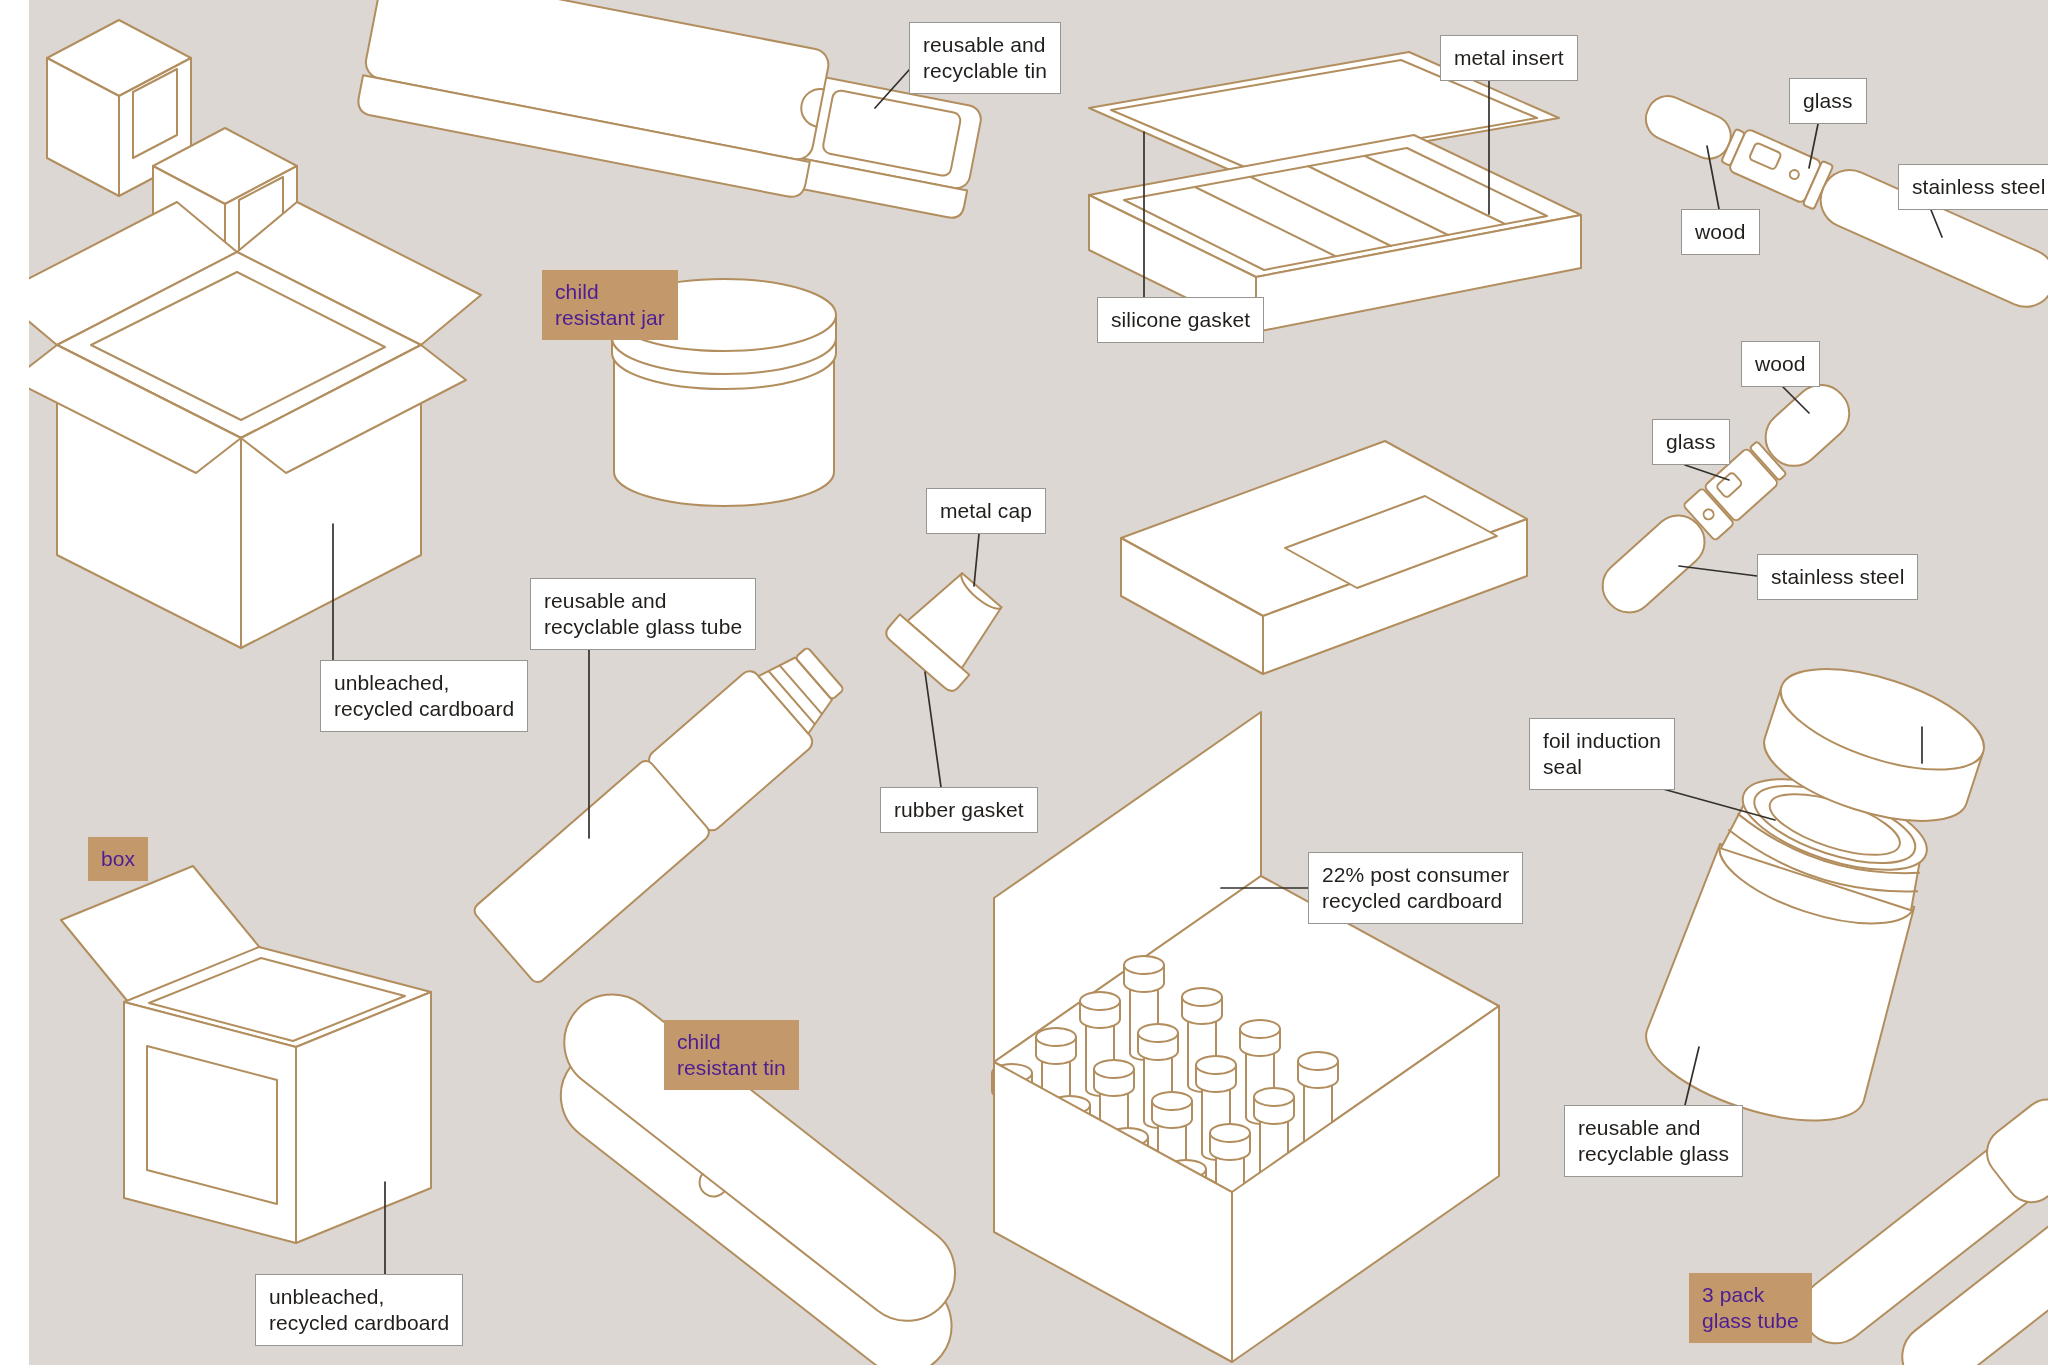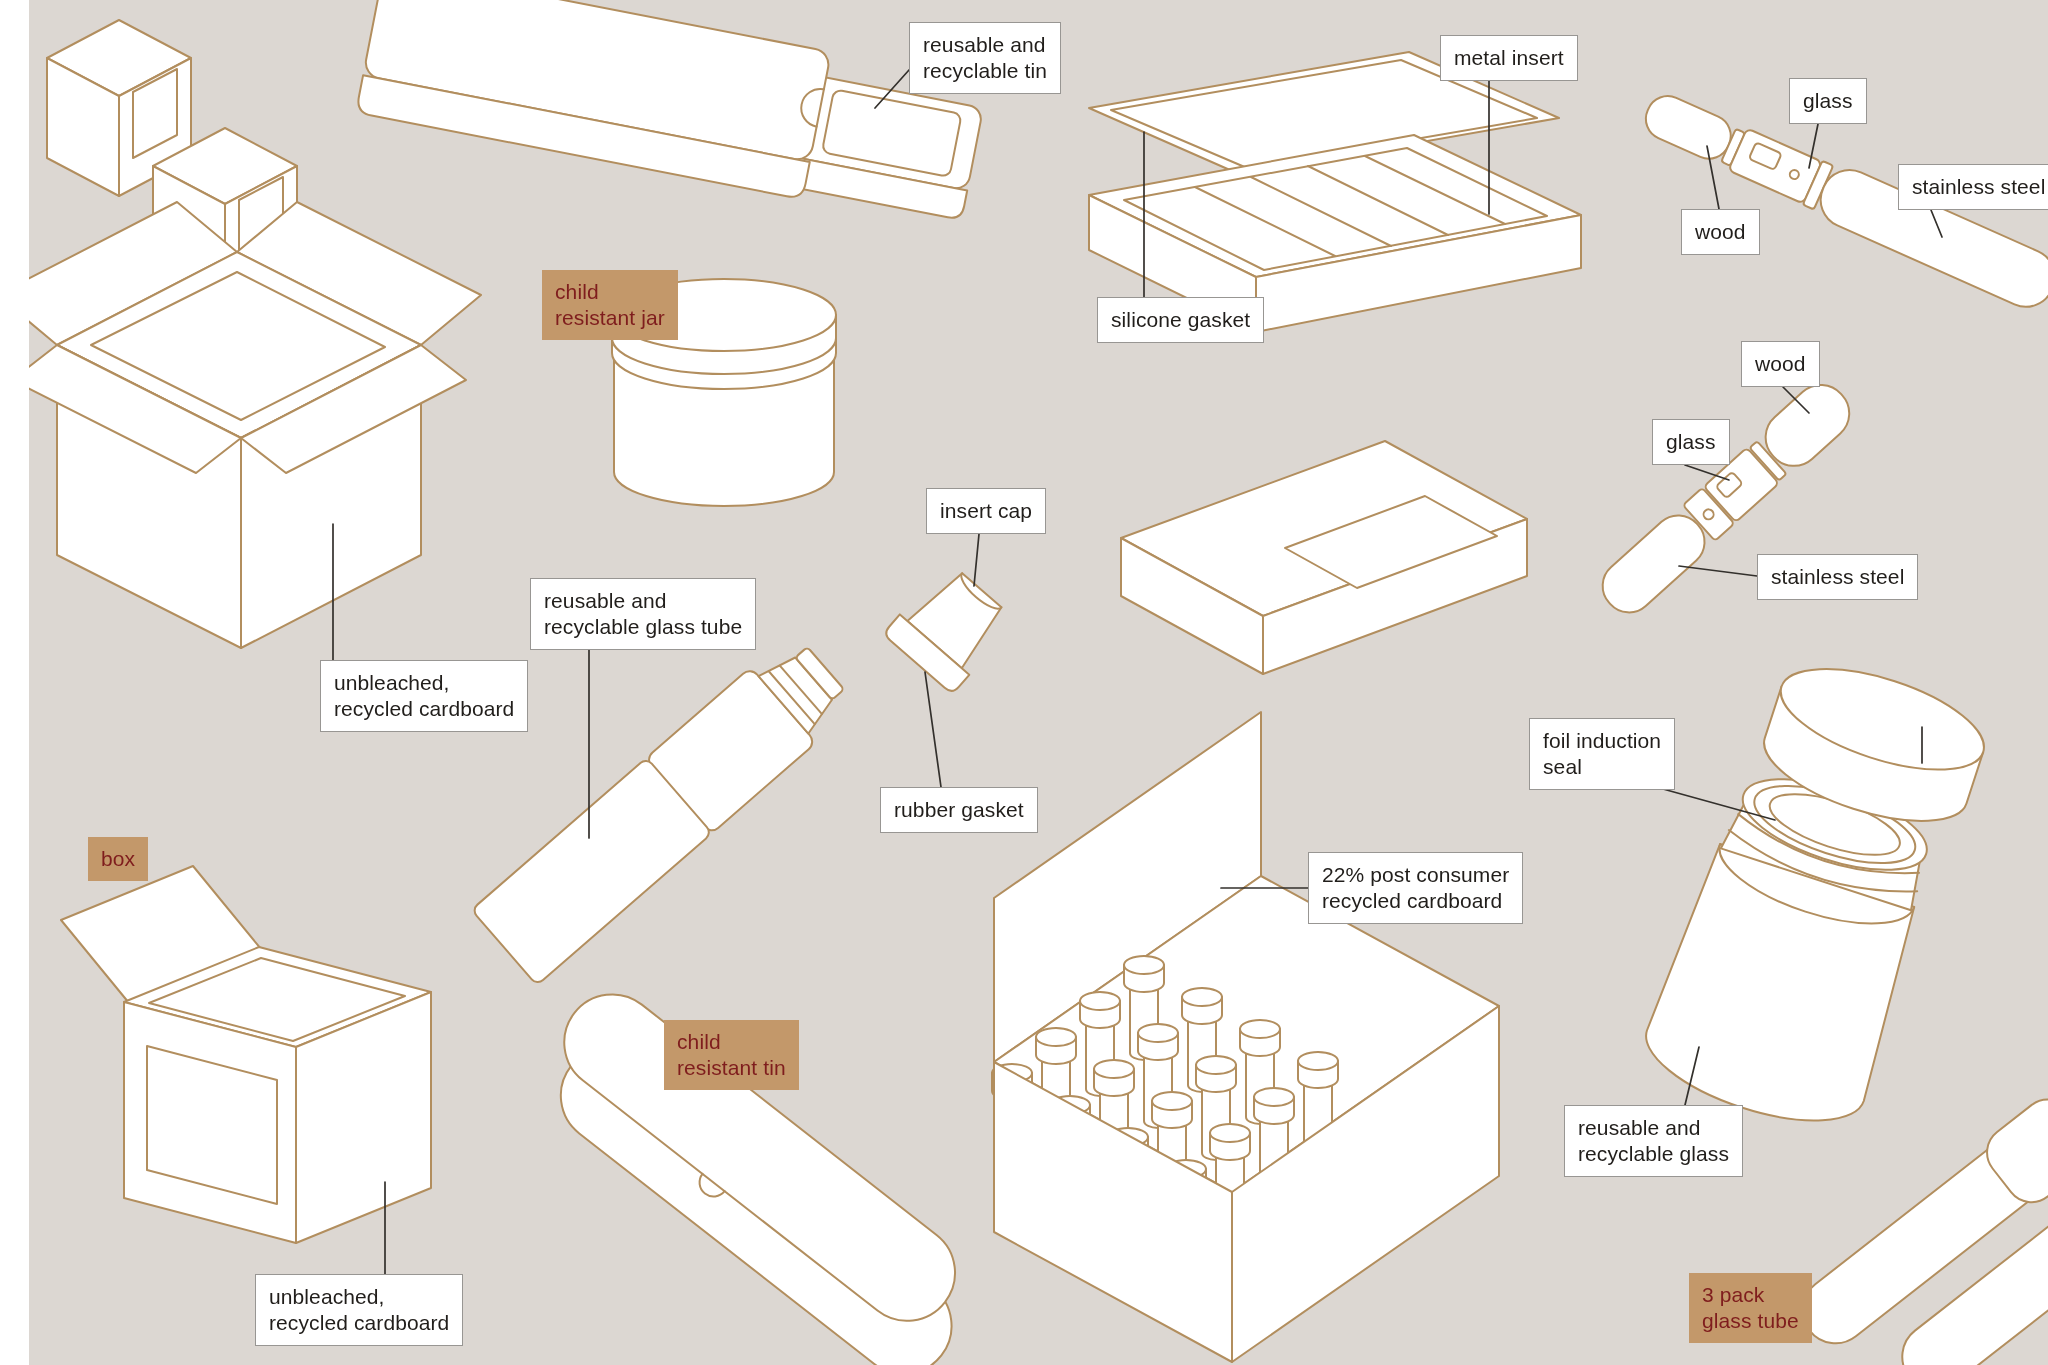--- a/index.html
+++ b/index.html
@@ -16,21 +16,21 @@
     stroke-linejoin:round; stroke-linecap:round;
   }
   #art .f { fill:#ffffff; }
   #art #leaders path { stroke:#33302c; stroke-width:1.7; }
   .label {
     position:absolute; padding:9px 13px;
     font-size:21px; line-height:1.24; color:#211e1b;
     white-space:pre-line; letter-spacing:.1px;
   }
   .label.white { background:#ffffff; border:1px solid rgba(50,45,40,.5); }
-  .label.tan   { background:#c3986a; border:none; color:#7f1d1d; }
+  .label.tan   { background:#c3986a; border:none; color:#4c1d95; }
 </style>
 </head>
 <body>
 
 <div id="canvas">
 
   <svg id="art" width="2048" height="1365" viewBox="0 0 2048 1365">
     <defs>
       <g id="tube">
         <path class="f" d="M -14,24 L -14,88 A 14 7 0 0 0 14,88 L 14,24 Z"></path>
@@ -218,21 +218,21 @@
 recyclable tin</div>
   <div class="label white" style="left:1411px;top:35px">metal insert</div>
   <div class="label white" style="left:1760px;top:78px">glass</div>
   <div class="label white" style="left:1869px;top:164px">stainless steel</div>
   <div class="label white" style="left:1652px;top:209px">wood</div>
   <div class="label white" style="left:1068px;top:297px">silicone gasket</div>
   <div class="label tan" style="left:513px;top:270px">child
 resistant jar</div>
   <div class="label white" style="left:1712px;top:341px">wood</div>
   <div class="label white" style="left:1623px;top:419px">glass</div>
-  <div class="label white" style="left:897px;top:488px">insert cap</div>
+  <div class="label white" style="left:897px;top:488px">metal cap</div>
   <div class="label white" style="left:1728px;top:554px">stainless steel</div>
   <div class="label white" style="left:501px;top:578px">reusable and
 recyclable glass tube</div>
   <div class="label white" style="left:291px;top:660px">unbleached,
 recycled cardboard</div>
   <div class="label white" style="left:1500px;top:718px">foil induction
 seal</div>
   <div class="label white" style="left:851px;top:787px">rubber gasket</div>
   <div class="label tan" style="left:59px;top:837px">box</div>
   <div class="label white" style="left:1279px;top:852px">22% post consumer

